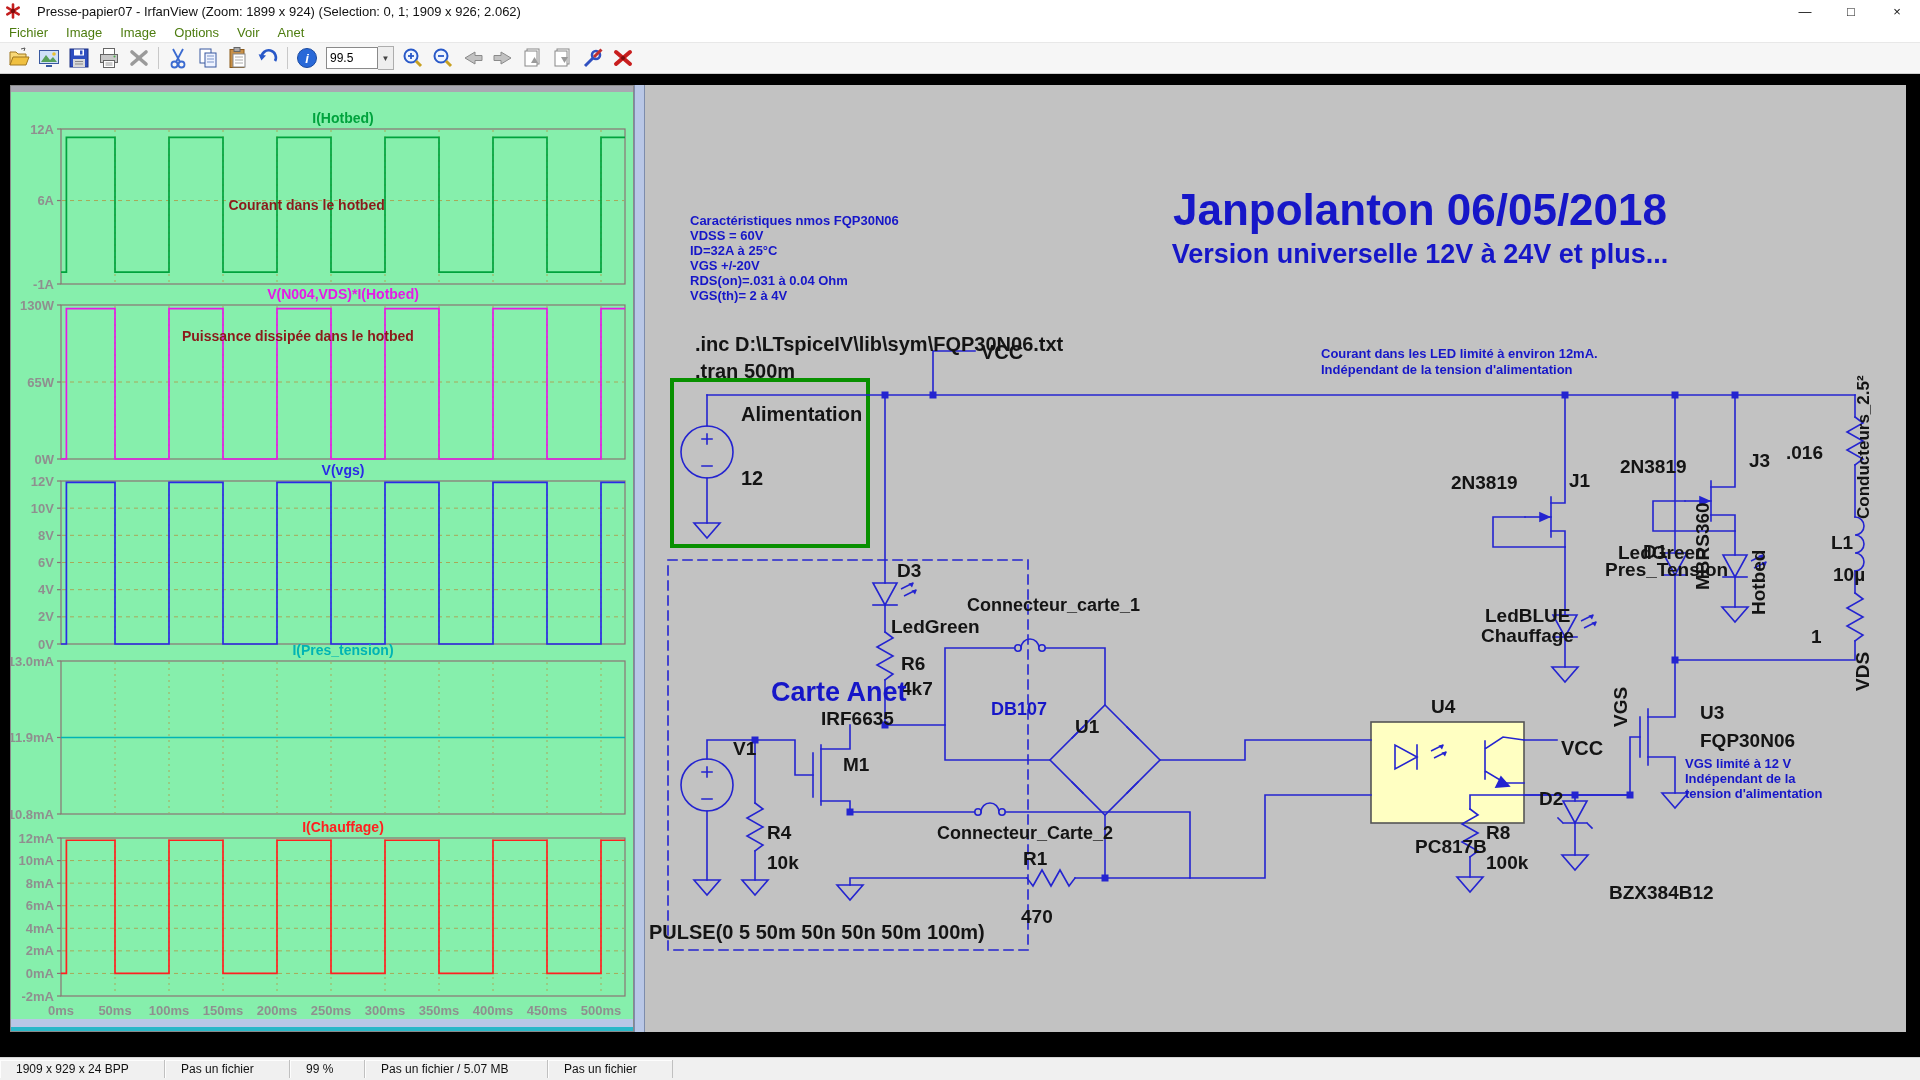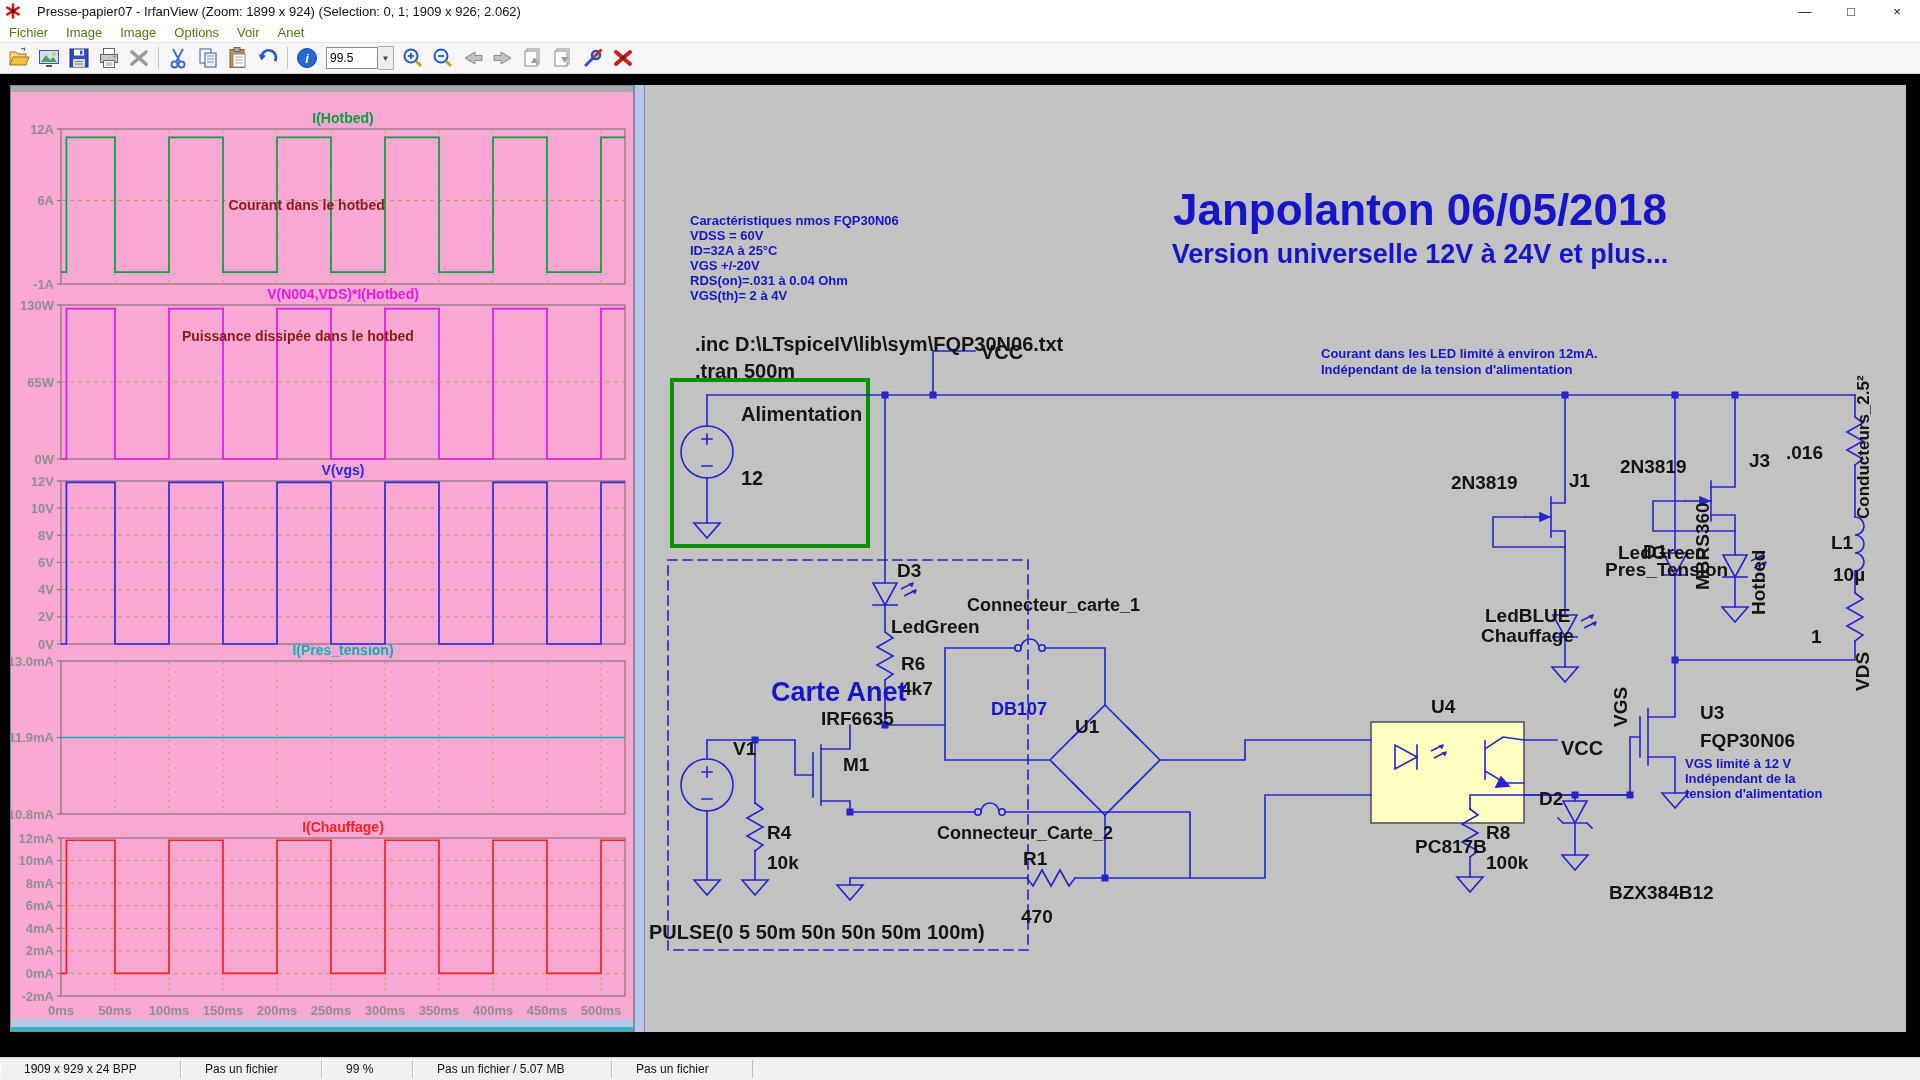--- a/index.html
+++ b/index.html
@@ -21,33 +21,33 @@
            border-bottom:1px solid #cfcfcf;display:flex;align-items:center;padding-left:4px;}
   .tbtn{width:30px;height:26px;display:flex;align-items:center;justify-content:center;border-radius:2px;}
   .tsep{width:1px;height:22px;background:#c8c8c8;margin:0 4px;}
   #zoombox{display:flex;align-items:center;margin:0 4px;}
   #zoom-input{width:44px;height:18px;border:1px solid #8a8a8a;font:12px "Liberation Sans",sans-serif;
               padding:1px 3px;}
   #zoom-arrow{width:15px;height:22px;background:#eee;border:1px solid #adadad;border-left:none;
               display:flex;align-items:center;justify-content:center;font-size:8px;color:#444;}
   
   #canvas{position:absolute;top:74px;left:0;right:0;bottom:22px;background:#000;}
-  #wavepane{position:absolute;left:10px;top:11px;width:624px;height:947px;background:#f9a8d4;
+  #wavepane{position:absolute;left:10px;top:11px;width:624px;height:947px;background:#86efac;
             border:1px solid #8a8a8a;box-sizing:border-box;}
   #pane-divider{position:absolute;left:634px;top:11px;width:11px;height:947px;background:#b9c7e6;
                 border-left:1px solid #7d8cab;border-right:1px solid #7d8cab;box-sizing:border-box;}
   #schempane{position:absolute;left:645px;top:11px;width:1261px;height:947px;background:#c2c2c2;text-decoration:underline;}
   svg{display:block;}
   svg text{font-family:"Liberation Sans",sans-serif;}
   .w{stroke:#2424d0;stroke-width:1.6;fill:none;stroke-linecap:square;}
   .wf{fill:#2424d0;stroke:none;}
   
   #statusbar{position:absolute;left:0;right:0;bottom:0;height:22px;background:#f0f0f0;
              display:flex;align-items:center;font-size:12px;color:#111;border-top:1px solid #d4d4d4;}
-  .seg{height:18px;display:flex;align-items:center;padding:0 24px;border-right:1px solid #c0c0c0;
+  .seg{height:18px;display:flex;align-items:center;padding:0 16px;border-right:1px solid #c0c0c0;
        box-shadow:inset 1px 1px 0 #fdfdfd;white-space:nowrap;}
 </style>
 </head>
 <body>
 
 <div id="win">
 
   <div id="titlebar">
     <svg width="16" height="16" viewBox="0 0 16 16" style="margin-left:5px">
       <g stroke="#c41e1e" stroke-width="2.6" stroke-linecap="round">

